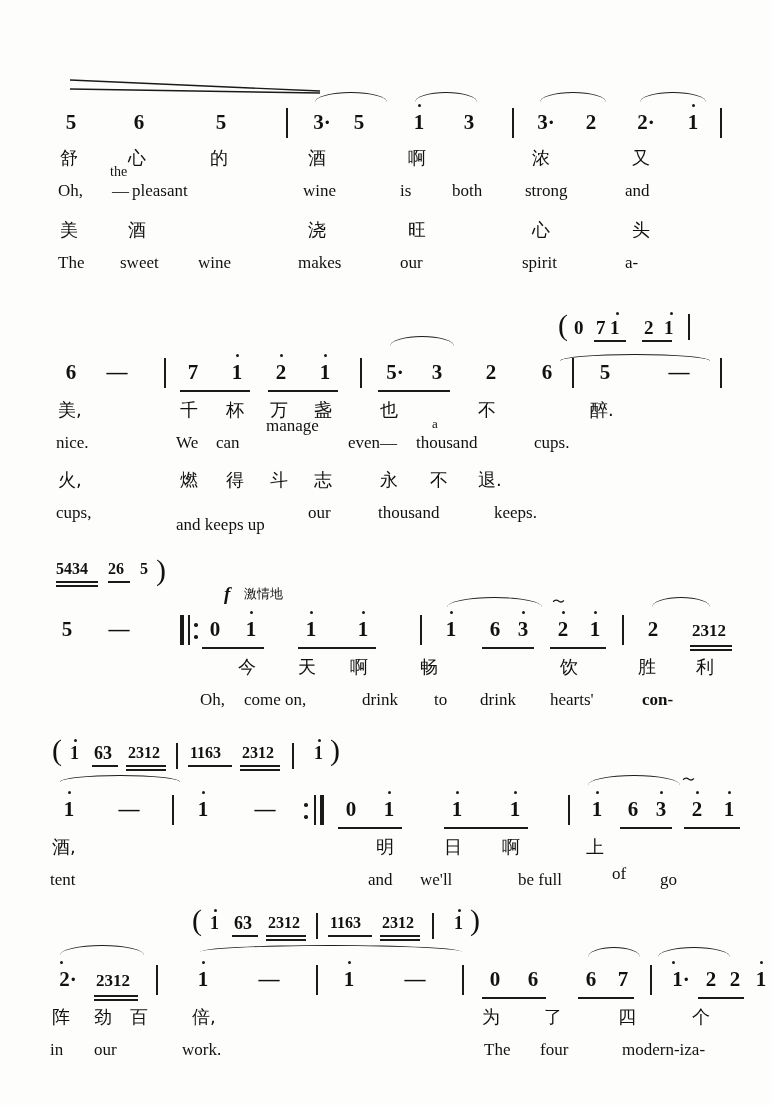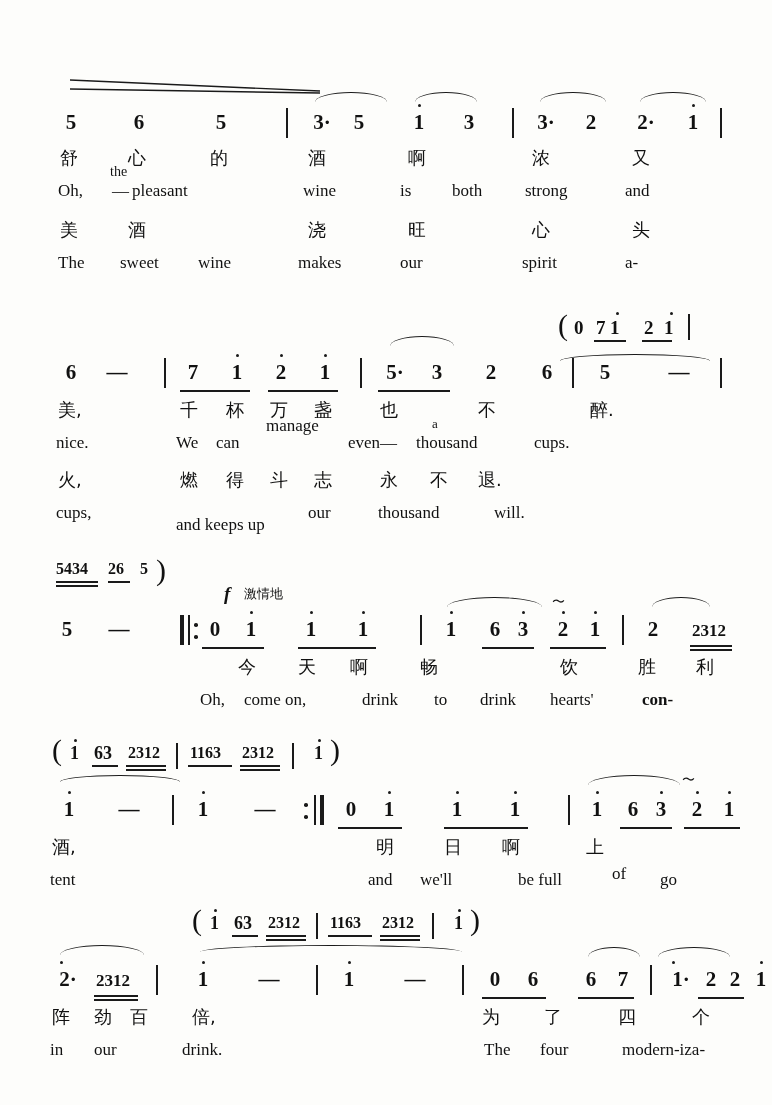--- a/index.html
+++ b/index.html
@@ -312,21 +312,21 @@
       <span class="lyric cn" style="left:320px; top:158px;">永</span>
       <span class="lyric cn" style="left:370px; top:158px;">不</span>
       <span class="lyric cn" style="left:418px; top:158px;">退.</span>
     </div>
 
     <div>
       <span class="lyric en" style="left:-4px; top:193px;">cups,</span>
       <span class="lyric en" style="left:116px; top:205px;">and keeps up</span>
       <span class="lyric en" style="left:248px; top:193px;">our</span>
       <span class="lyric en" style="left:318px; top:193px;">thousand</span>
-      <span class="lyric en" style="left:434px; top:193px;">will.</span>
+      <span class="lyric en" style="left:434px; top:193px;">keeps.</span>
     </div>
   </div>
 
   <div class="system" style="left:52px; top:555px; width:668px;">
 
     <div style="position:absolute; left:0px; top:0px;">
       <span class="grace-group" style="left:4px; top:5px; font-size:16px;">5434</span>
       <span class="beam" style="left:4px; top:26px; width:42px;"></span>
       <span class="beam" style="left:4px; top:30px; width:42px;"></span>
       <span class="grace-group" style="left:56px; top:5px; font-size:16px;">26</span>
@@ -574,20 +574,20 @@
       <span class="lyric cn" style="left:140px; top:100px;">倍,</span>
       <span class="lyric cn" style="left:430px; top:100px;">为</span>
       <span class="lyric cn" style="left:492px; top:100px;">了</span>
       <span class="lyric cn" style="left:566px; top:100px;">四</span>
       <span class="lyric cn" style="left:640px; top:100px;">个</span>
     </div>
 
     <div>
       <span class="lyric en" style="left:-2px; top:135px;">in</span>
       <span class="lyric en" style="left:42px; top:135px;">our</span>
-      <span class="lyric en" style="left:130px; top:135px;">drink.</span>
+      <span class="lyric en" style="left:130px; top:135px;">work.</span>
       <span class="lyric en" style="left:432px; top:135px;">The</span>
       <span class="lyric en" style="left:488px; top:135px;">four</span>
       <span class="lyric en" style="left:570px; top:135px;">modern-iza-</span>
     </div>
   </div>
 
 </div>
 
 </body></html>

